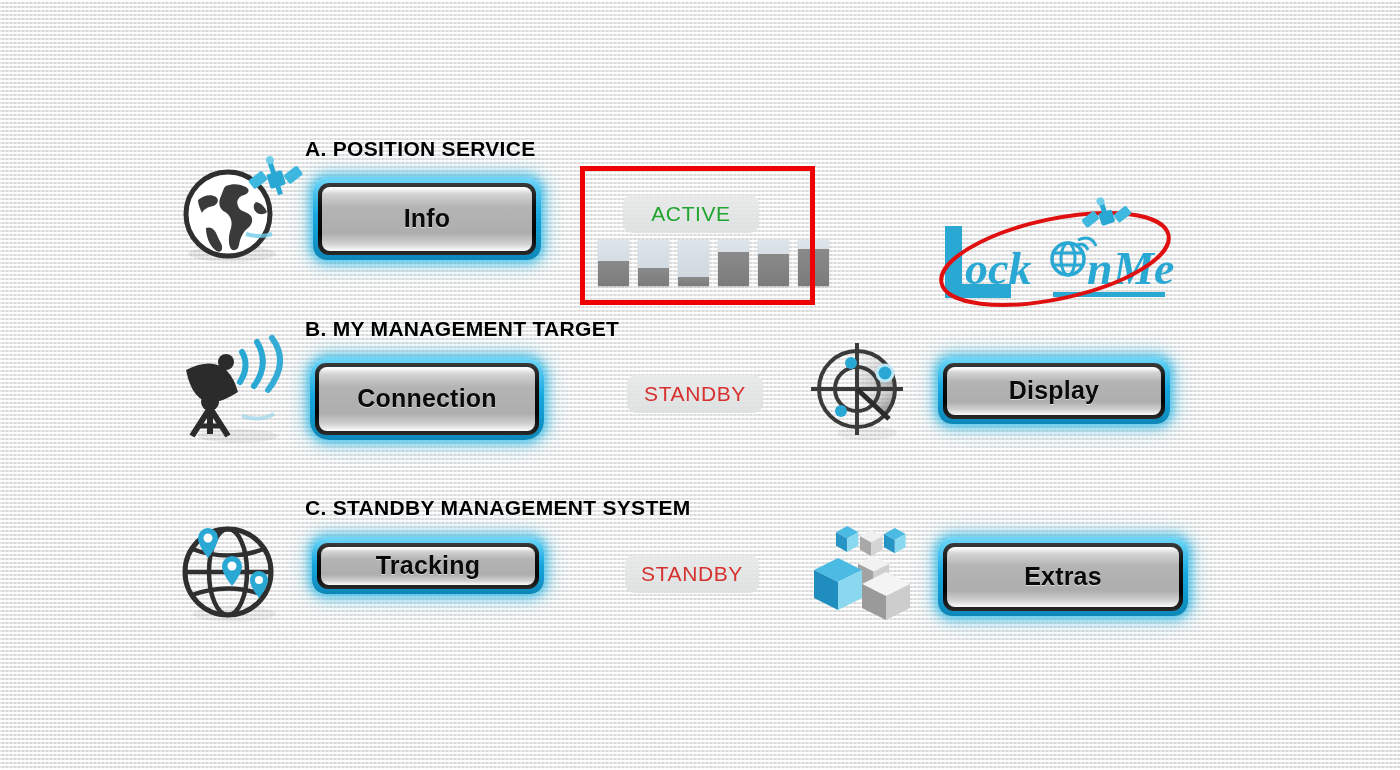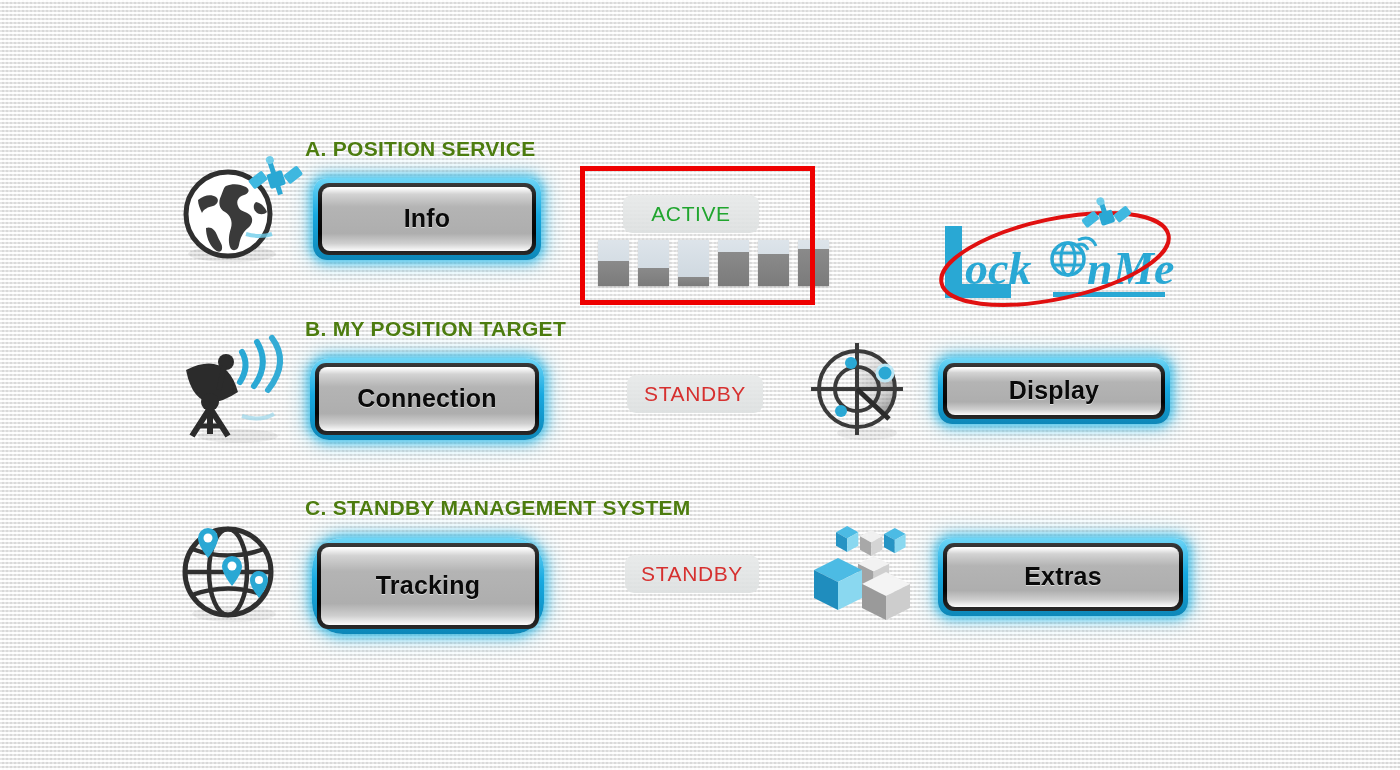--- a/index.html
+++ b/index.html
@@ -20,21 +20,21 @@
       radial-gradient(ellipse at 50% 45%, #fbfbfb 0%, #eeeeee 70%, #e6e6e6 100%);
     filter:blur(.3px);
   }
   #stage{position:absolute;inset:0;}
 
   
   .section{position:absolute;}
   .heading{
     position:absolute;
     font-size:21px;font-weight:bold;letter-spacing:.3px;
-    color:#4d7c0f;
+    color:#000000;
     text-shadow:0 1px 1px rgba(255,255,255,.85);
     white-space:nowrap;
   }
 
   
   .btn{
     position:absolute;
     border-radius:14px;
     padding:5px;
     background:linear-gradient(180deg,#6fd6f7 0%,#18a9e0 45%,#0d87b8 100%);
@@ -203,21 +203,21 @@
           <rect x="27" y="15" width="16" height="10" rx="2" fill="#3fb8e0" transform="rotate(-20 35 20)"></rect>
           <rect x="16" y="2" width="5" height="11" fill="#2aa8d4"></rect>
           <circle cx="18" cy="1" r="4" fill="#6fcdea"></circle>
         </g>
       </svg>
     </div>
   </div>
 
   <div class="section">
 
-    <div class="heading" style="left:305px;top:317px;">B. MY POSITION TARGET</div>
+    <div class="heading" style="left:305px;top:317px;">B. MY MANAGEMENT TARGET</div>
 
     <div class="icon" style="left:178px;top:340px;width:115px;height:105px;">
       <svg width="115" height="105" viewBox="0 0 115 105">
         <ellipse cx="60" cy="96" rx="40" ry="7" fill="#000" opacity="0.06"></ellipse>
         <path d="M8 30 q40 -20 52 22 q-42 28 -52 -22z" fill="#2b2b2b"></path>
         <circle cx="48" cy="22" r="8" fill="#2b2b2b"></circle>
         <rect x="41" y="26" width="5" height="24" fill="#2b2b2b" transform="rotate(12 43 38)"></rect>
         <circle cx="32" cy="62" r="9" fill="#2b2b2b"></circle>
         <rect x="29" y="68" width="6" height="26" fill="#2b2b2b"></rect>
         <path d="M14 96 L32 68 L50 96" stroke="#2b2b2b" stroke-width="6" fill="none"></path>
@@ -291,21 +291,21 @@
           <path d="M22 16 a10 10 0 1 1 20 0 c0 8 -10 20 -10 20 s-10 -12 -10 -20z"></path>
           <circle cx="32" cy="16" r="4.5" fill="#ffffff"></circle>
           <path d="M46 44 a10 10 0 1 1 20 0 c0 8 -10 20 -10 20 s-10 -12 -10 -20z"></path>
           <circle cx="56" cy="44" r="4.5" fill="#ffffff"></circle>
           <path d="M74 58 a9 9 0 1 1 18 0 c0 7 -9 18 -9 18 s-9 -11 -9 -18z"></path>
           <circle cx="83" cy="58" r="4" fill="#ffffff"></circle>
         </g>
       </svg>
     </div>
 
-    <div class="btn" style="left:312px;top:538px;width:232px;height:96px;border-radius:31px;">
+    <div class="btn" style="left:312px;top:538px;width:232px;height:56px;">
       <div class="btn-frame">
         <div class="btn-face">
           <span class="btn-label">Tracking</span>
         </div>
       </div>
     </div>
 
     <div class="chip chip-standby" style="left:625px;top:555px;width:134px;height:38px;">
       <span class="chip-label">STANDBY</span>
     </div>

